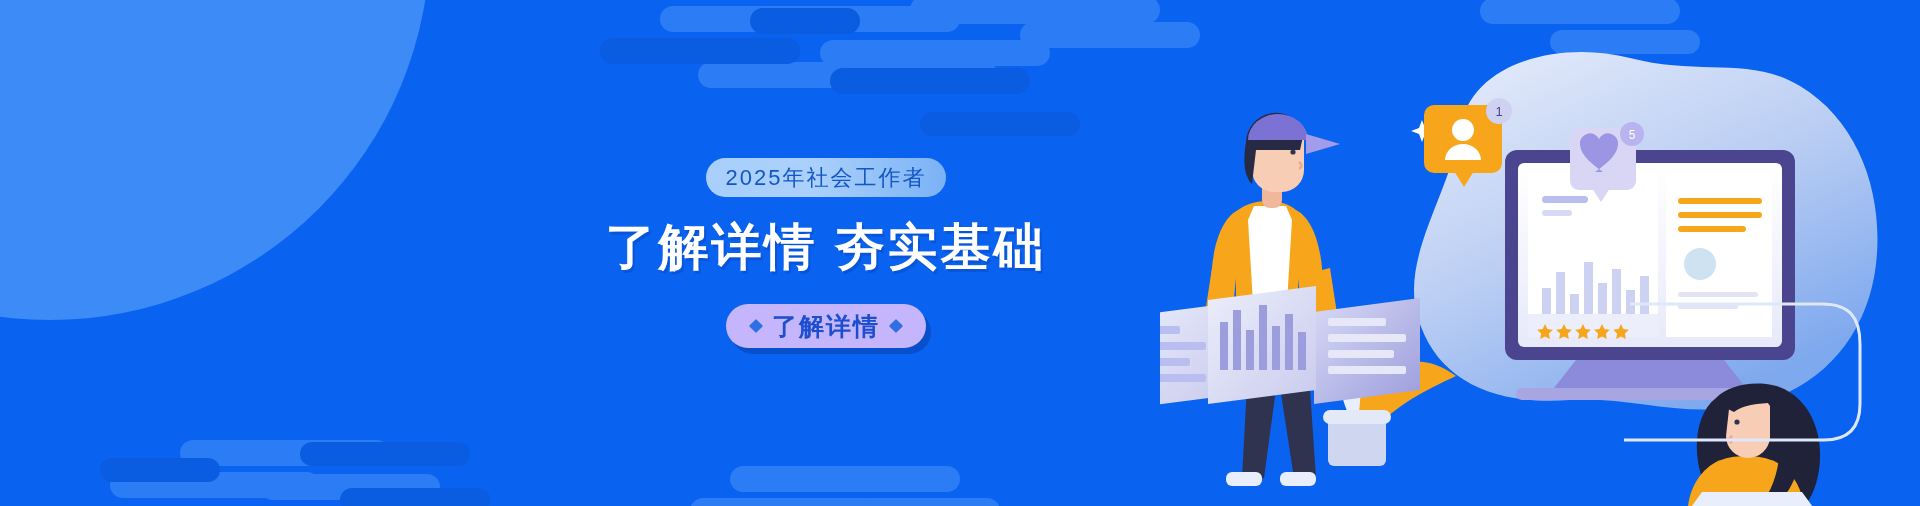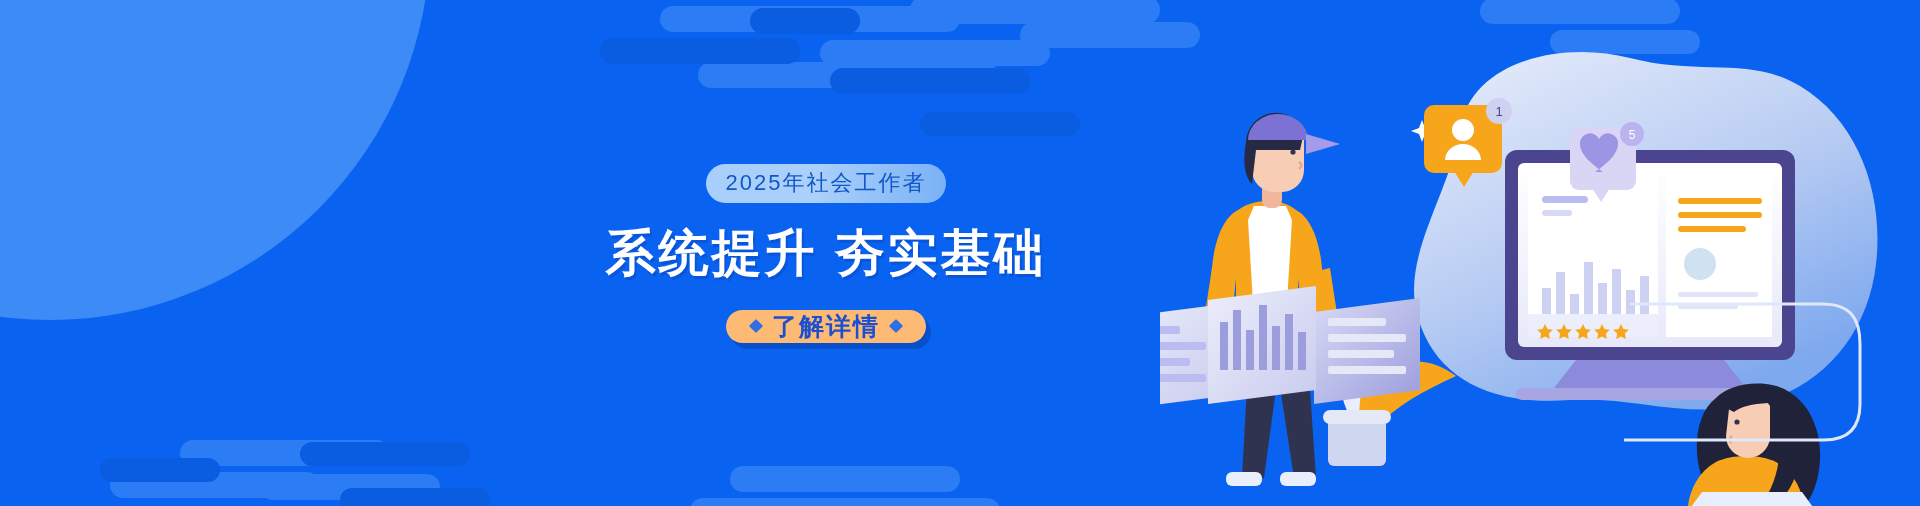--- a/index.html
+++ b/index.html
@@ -76,24 +76,24 @@
     text-shadow:2px 3px 0 rgba(8,72,190,.45);
   }
 
   .cta {
     position:relative;
     margin-top:26px;
     display:inline-flex;
     align-items:center;
     justify-content:flex-start;
     gap:11px;
-    height:33px;
+    height:44px;
     padding:0 25px;
     border-radius:24px;
-    background:#fdba74;
+    background:#c4b5fd;
     color:#1b4fd0;
     font-size:25px;
     font-weight:bold;
     letter-spacing:2px;
     white-space:nowrap;
     box-shadow:5px 6px 0 rgba(7,63,175,.55);
     cursor:pointer;
   }
   .cta .dia {
     width:10px; height:10px;
@@ -150,21 +150,21 @@
       <div class="bar" style="left:40px;  top:6px;  width:230px; height:26px;"></div>
       <div class="bar" style="left:0px;   top:38px; width:200px; height:26px;"></div>
       <div class="bar" style="left:170px; top:38px; width:140px; height:26px;"></div>
     </div>
   </div>
 
   <div class="content">
 
     <div class="tag">2025年社会工作者</div>
 
-    <div class="headline">系统提升 夯实基础</div>
+    <div class="headline">了解详情 夯实基础</div>
 
     <div class="cta">
       <span class="dia"></span>
       <span>了解详情</span>
       <span class="dia"></span>
     </div>
   </div>
 
   <div class="illus">
     <svg viewBox="0 0 760 506" xmlns="http://www.w3.org/2000/svg">

